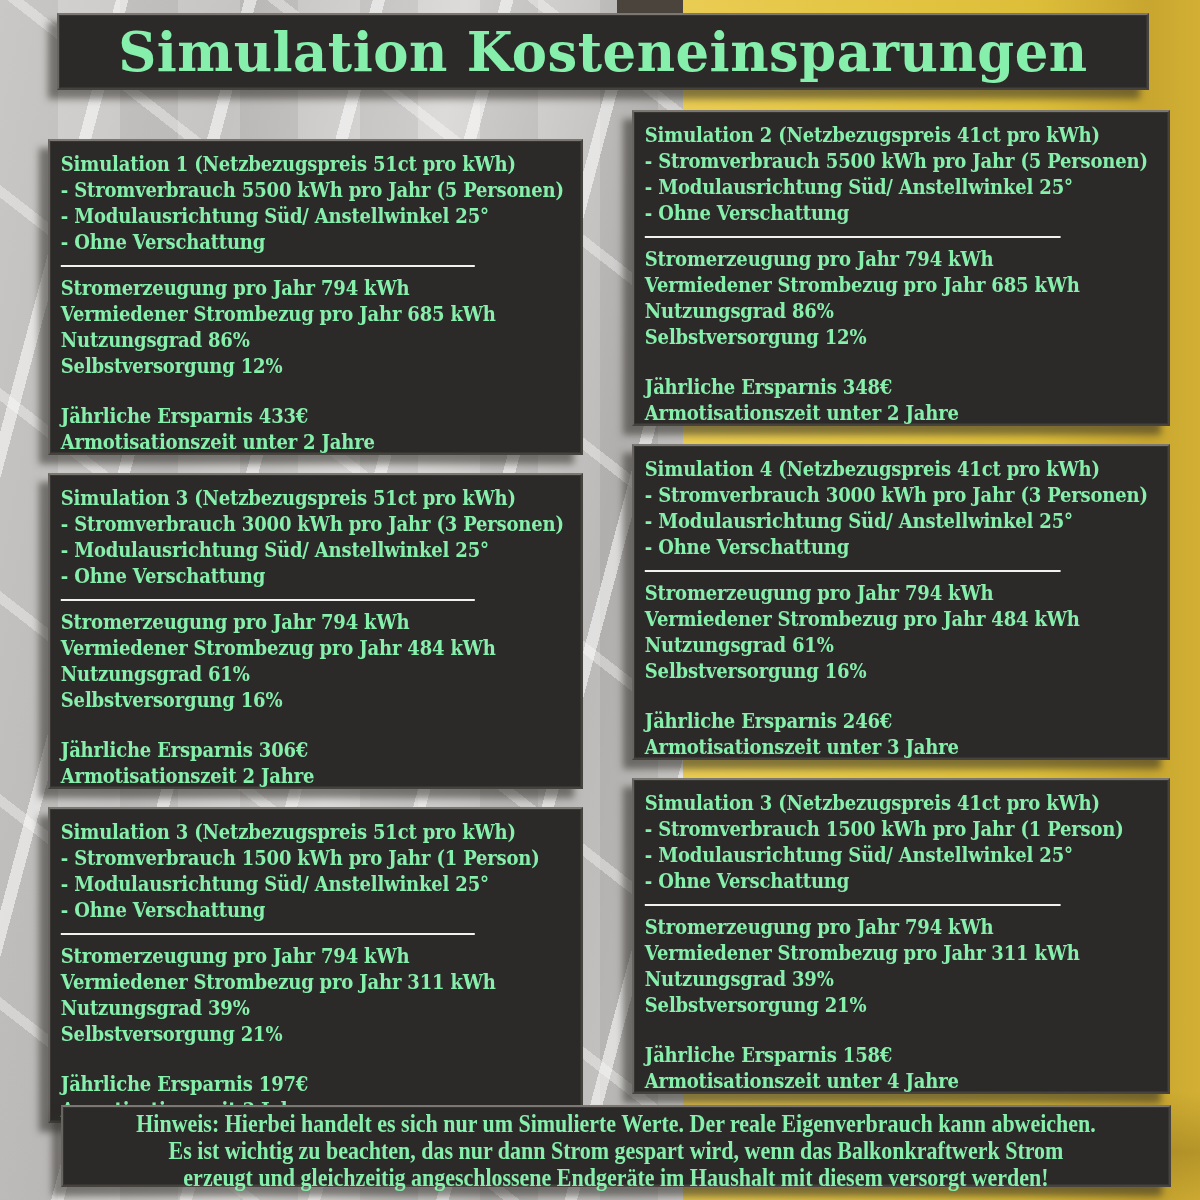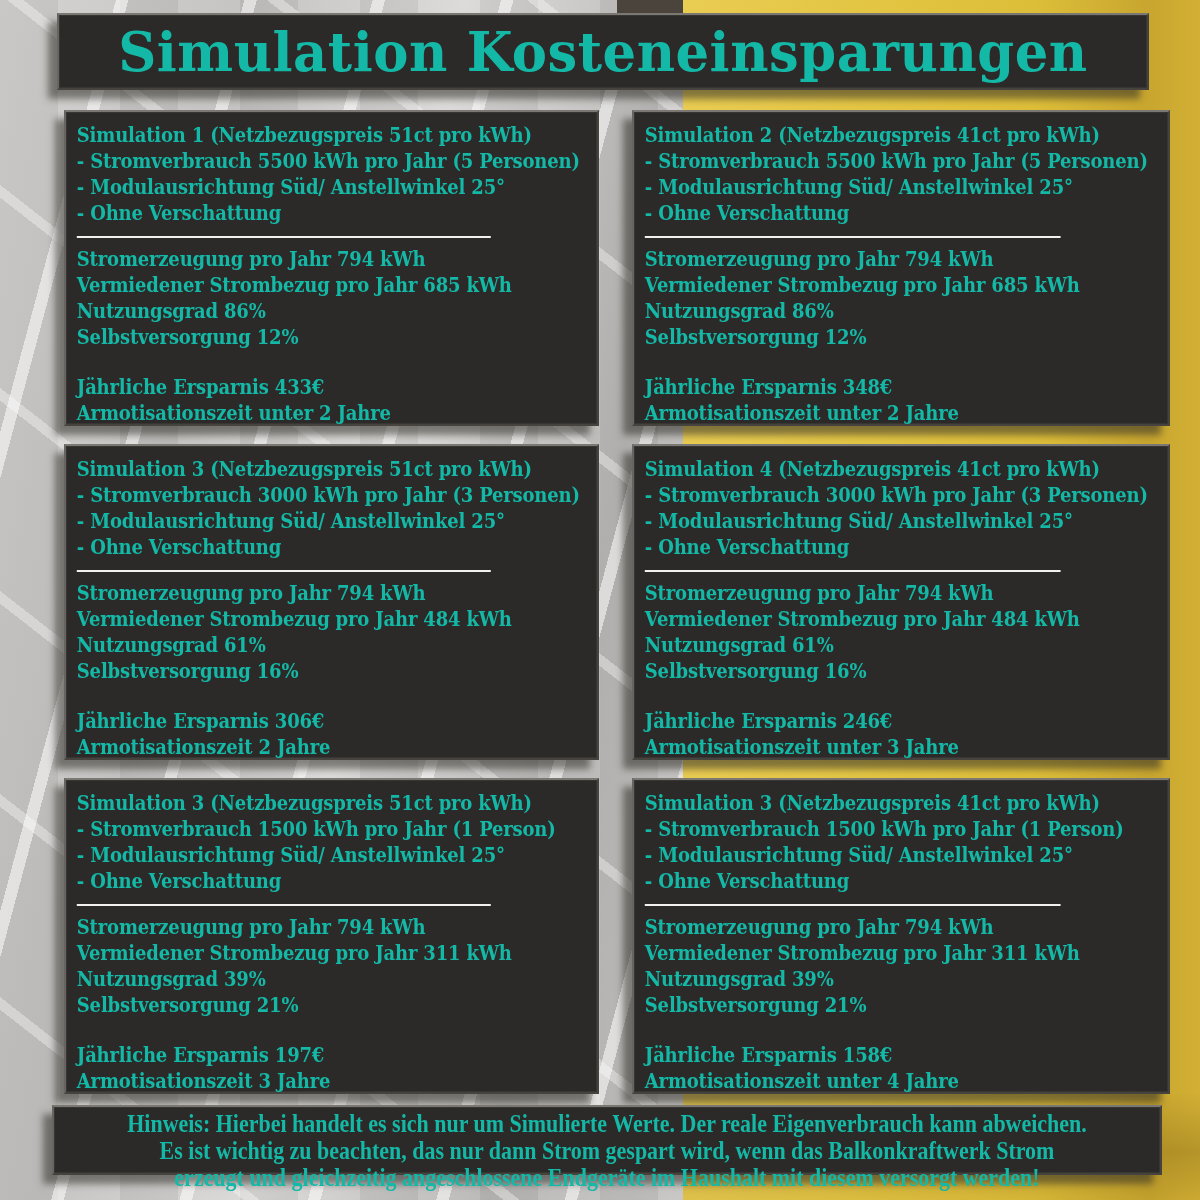--- a/index.html
+++ b/index.html
@@ -33,52 +33,52 @@
     background:linear-gradient(180deg, rgba(0,0,0,0) 91%, rgba(103,79,13,.28) 96%, rgba(150,118,28,.12) 100%);
   }
   
   .panel{
     position:absolute;
     background:#2c2a28;
     border:2px solid #46433f;
     border-top-color:#7b7874;
     border-left-color:#676461;
     box-shadow:-9px 9px 7px rgba(48,45,40,.55), inset 0 0 0 1px #383633;
-    color:#14b8a6;
+    color:#86efac;
     box-sizing:border-box;
   }
   .title-panel{left:57px;top:13px;width:1092px;height:77px;
     display:flex;align-items:center;justify-content:center;}
   .title-text{
     font-size:55px;font-weight:bold;letter-spacing:.5px;
     white-space:nowrap;transform:scaleX(.96);
   }
   .sim{height:316px;}
-  .c1{left:64px;width:535px;}
+  .c1{left:48px;width:535px;margin-top:29px;}
   .c2{left:632px;width:538px;}
   .r1{top:110px;}
   .r2{top:444px;}
   .r3{top:778px;}
   .pad{
     padding:10px 0 0 12px;
     width:111%;
     transform:scaleX(.9);
     transform-origin:0 0;
   }
   .ln{
     font-size:20px;font-weight:bold;line-height:26px;
     white-space:nowrap;letter-spacing:-.2px;
   }
   .sep{
     height:2px;background:#f2f1ef;width:78%;
     margin:10px 0 8px 0;
   }
   .gap{height:24px;}
   
-  .note-panel{left:52px;top:1105px;width:1110px;height:70px;}
+  .note-panel{left:61px;top:1105px;width:1110px;height:82px;}
   .note-text{
     font-family:"Liberation Serif", serif;
     font-weight:bold;font-size:26px;line-height:27px;
     text-align:center;white-space:nowrap;
     width:1306px;margin-left:-100px;padding-top:3px;
     transform:scaleX(.845);transform-origin:50% 0;
   }
 </style>
 </head>
 <body>

